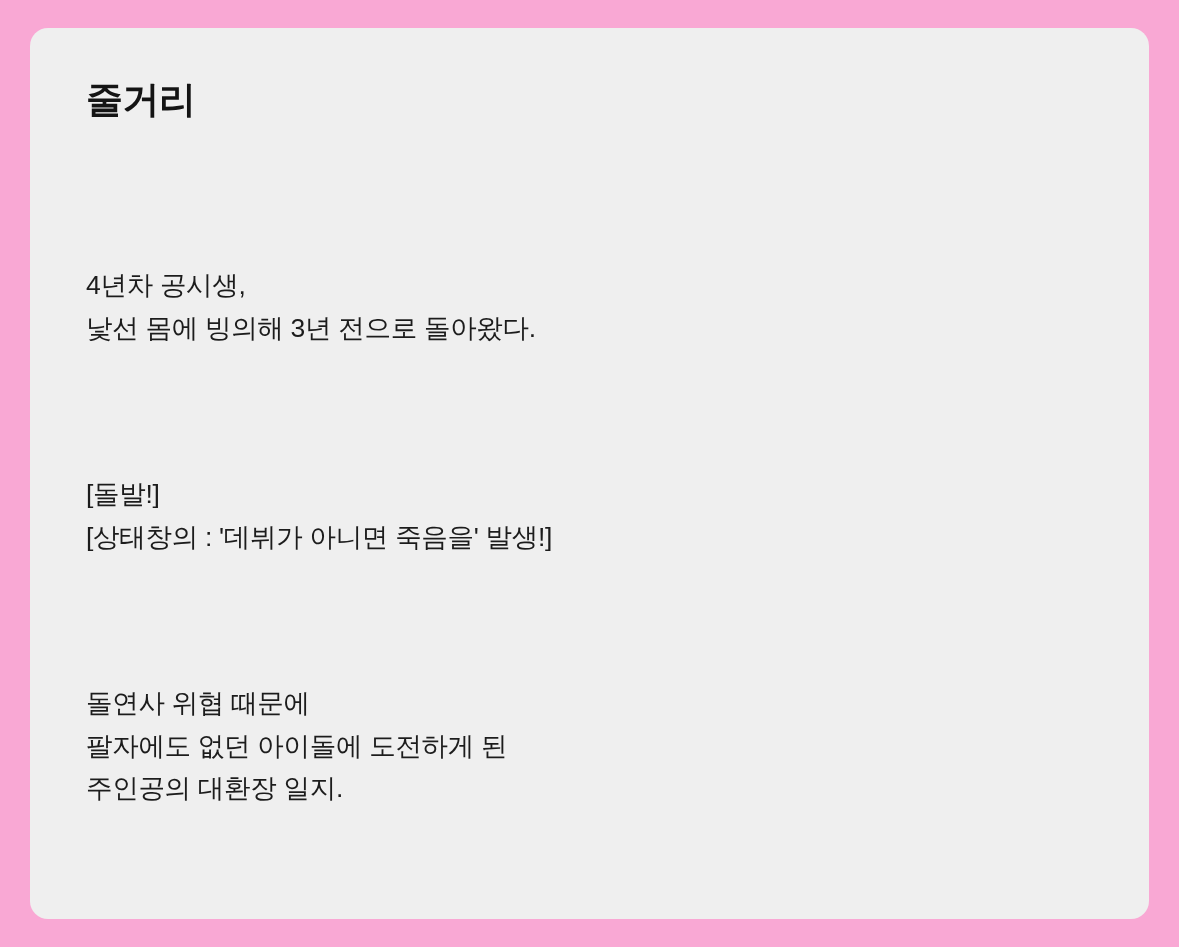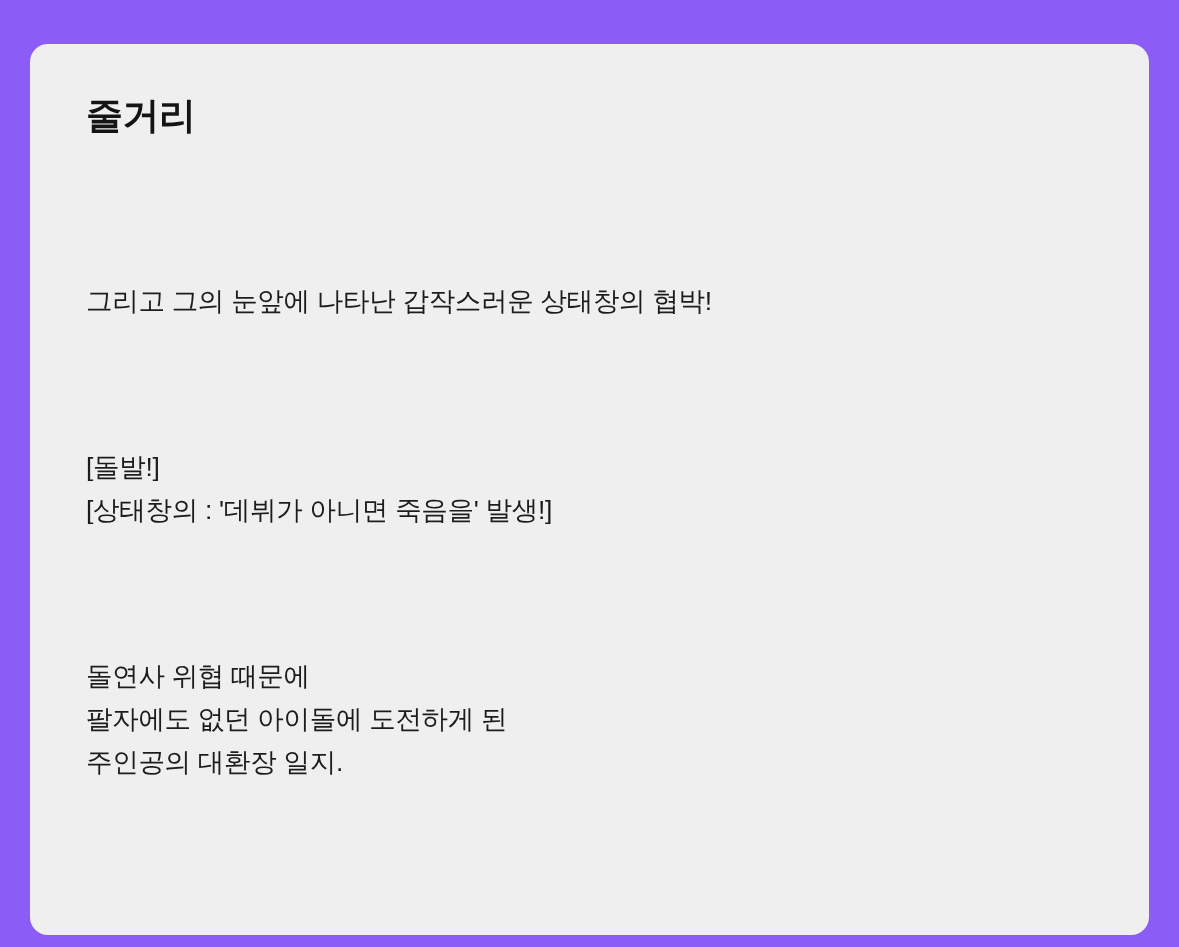--- a/index.html
+++ b/index.html
@@ -8,22 +8,22 @@
     background: #ffffff;
     width: 1179px;
     height: 947px;
     font-family: "Liberation Sans", "DejaVu Sans", sans-serif;
   }
 
   .page {
     width: 1179px;
     height: 947px;
     box-sizing: border-box;
-    padding: 44px 30px 28px 30px;
-    background: #8b5cf6;
+    padding: 28px 30px 28px 30px;
+    background: #f9a8d4;
   }
 
   .synopsis-card {
     box-sizing: border-box;
     width: 1119px;
     height: 891px;
     background: #efefef;
     border-radius: 18px;
     padding: 50px 56px 40px 56px;
   }
@@ -55,21 +55,22 @@
     margin-bottom: 0;
   }
 </style>
 </head>
 <body>
 
 <div class="page">
   <section class="synopsis-card">
     <h1 class="synopsis-title">줄거리</h1>
     <div class="synopsis-body">
-      <p class="para">그리고 그의 눈앞에 나타난 갑작스러운 상태창의 협박!</p>
+      <p class="para">4년차 공시생,
+낯선 몸에 빙의해 3년 전으로 돌아왔다.</p>
       <p class="para">[돌발!]
 [상태창의 : '데뷔가 아니면 죽음을' 발생!]</p>
       <p class="para">돌연사 위협 때문에
 팔자에도 없던 아이돌에 도전하게 된
 주인공의 대환장 일지.</p>
       
     </div>
   </section>
 </div>
 

